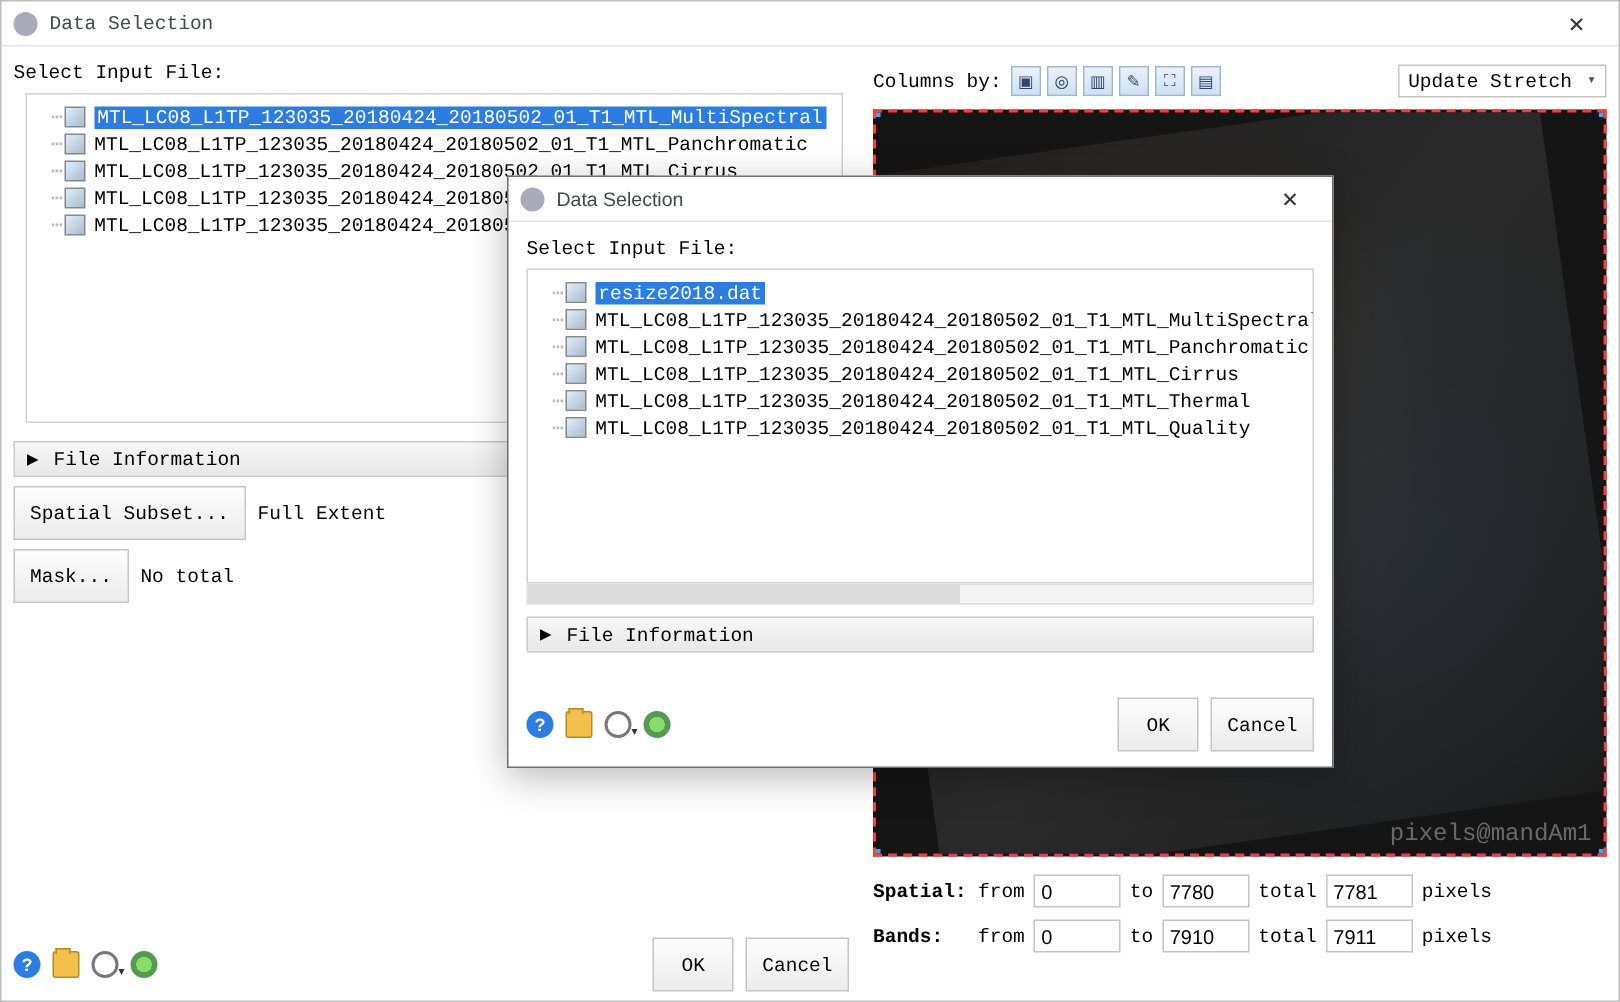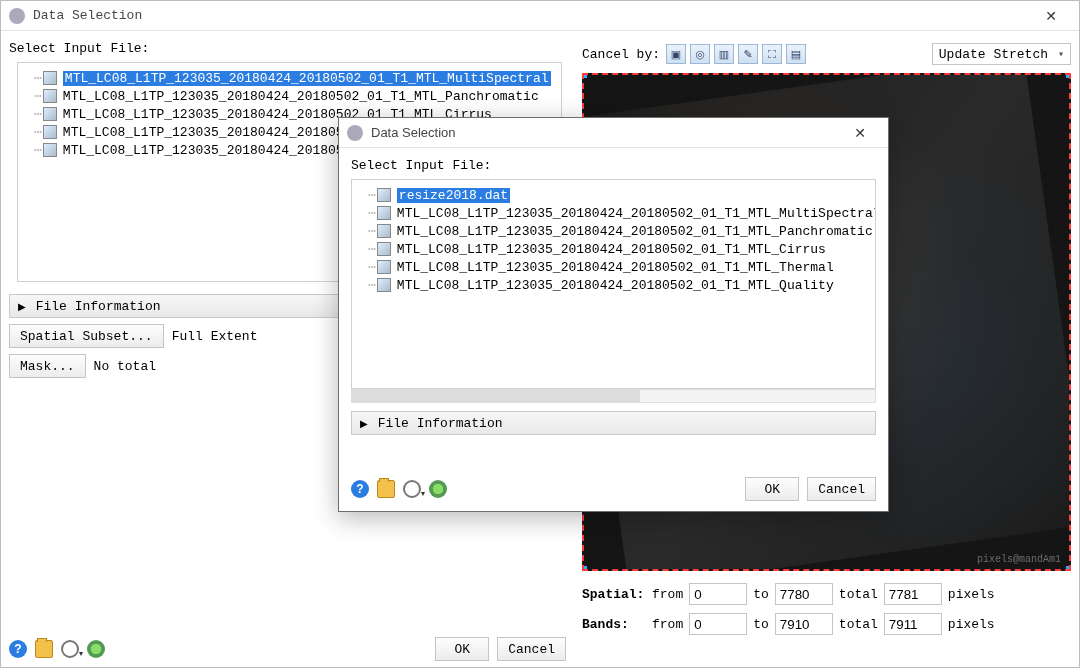--- a/index.html
+++ b/index.html
@@ -21,21 +21,21 @@
 .tree-row { display:flex; align-items:center; height:18px; white-space:nowrap; padding-left:12px; }
 .tree-row .dots { color:#bbb; margin-right:2px; letter-spacing:-1px; }
 .tree-row .file-icon { width:14px; height:14px; border:1px solid #888; background:linear-gradient(135deg,#def,#abc); margin-right:6px; flex:none; }
 .tree-row .txt { }
 .tree-row.selected .txt { background:#2b7de1; color:#fff; padding:0 2px; }
 
 .panel-header { border:1px solid #c9c9c9; background:linear-gradient(#f7f7f7,#e8e8e8); height:24px; display:flex; align-items:center; padding:0 8px; margin-top:12px; }
 .panel-header .arrow { margin-right:10px; font-size:10px; }
 
 .row-btn-val { display:flex; align-items:center; margin-top:6px; }
-.btn { border:1px solid #c4c4c4; background:linear-gradient(#fdfdfd,#ececec); height:24px; padding:0 10px; display:inline-flex; align-items:center; cursor:pointer; }
+.btn { border:1px solid #c4c4c4; background:linear-gradient(#fdfdfd,#ececec); height:36px; padding:0 10px; display:inline-flex; align-items:center; cursor:pointer; }
 .val-label { margin-left:8px; }
 
 
 .outer-bottom { position:absolute; left:8px; right:8px; bottom:6px; display:flex; align-items:center; }
 .iconbar { display:flex; gap:8px; align-items:center; }
 .iconbar .ic { width:18px; height:18px; display:inline-block; }
 .ic-help { border-radius:50%; background:#2b7de1; color:#fff; text-align:center; line-height:18px; font-weight:bold; font-size:12px; }
 .ic-folder { background:#f3c14b; border:1px solid #b88a1e; border-radius:2px; position:relative; }
 .ic-folder::before{content:"";position:absolute;top:-3px;left:1px;width:8px;height:3px;background:#f3c14b;border:1px solid #b88a1e;border-bottom:none;}
 .ic-gear { border:2px solid #777; border-radius:50%; position:relative; }
@@ -50,21 +50,21 @@
 .stretch-select { margin-left:auto; border:1px solid #c4c4c4; background:#fff; height:22px; padding:0 22px 0 6px; position:relative; display:flex; align-items:center; cursor:pointer; min-width:130px; }
 .stretch-select .chev { position:absolute; right:6px; font-size:10px; color:#555; }
 
 .preview { border:2px dashed #ff3a3a; background:#151515; height:498px; position:relative; overflow:hidden; }
 .preview .corner { width:8px; height:8px; background:#2bb0ff; position:absolute; }
 .preview .nw{top:-5px;left:-5px}.preview .ne{top:-5px;right:-5px}.preview .sw{bottom:-5px;left:-5px}.preview .se{bottom:-5px;right:-5px}
 .preview .sat { position:absolute; inset:10px; background:
   radial-gradient(circle at 30% 40%, rgba(90,70,50,0.5), transparent 55%),
   radial-gradient(circle at 70% 60%, rgba(40,50,60,0.6), transparent 50%),
   linear-gradient(135deg,#1b1b1b,#2a2a2a,#1b1b1b); transform:rotate(-8deg); }
-.preview .wm { position:absolute; right:8px; bottom:4px; color:#bdbdbd; font-size:10px; opacity:.5; }
+.preview .wm { position:absolute; right:8px; bottom:4px; color:#bdbdbd; font-size:16px; opacity:.5; }
 
 .dims { margin-top:12px; }
 .dim-row { display:flex; align-items:center; gap:6px; margin-bottom:8px; }
 .dim-row .k { font-weight:bold; min-width:64px; }
 .dim-row input { border:1px solid #c4c4c4; width:58px; height:22px; padding:0 4px; background:#fff; }
 
 
 .modal { position:absolute; top:117px; left:338px; width:551px; height:395px; background:#fff; border:1px solid #6d6d6d; box-shadow:0 6px 24px rgba(0,0,0,0.28); }
 .modal .titlebar { border-bottom:1px solid #e4e4e4; }
 .modal-body { padding:6px 12px 0 12px; }
@@ -145,21 +145,21 @@
       </div>
       <div style="margin-left:auto;display:flex;gap:8px;">
         <span class="btn mono" style="min-width:54px;justify-content:center">OK</span>
         <span class="btn mono" style="min-width:54px;justify-content:center">Cancel</span>
       </div>
     </div>
   </div>
 
   <div class="right-panel">
     <div class="right-top">
-      <span class="lbl mono">Cancel by:</span>
+      <span class="lbl mono">Columns by:</span>
       <span class="toolbtn">▣</span>
       <span class="toolbtn">◎</span>
       <span class="toolbtn">▥</span>
       <span class="toolbtn">✎</span>
       <span class="toolbtn">⛶</span>
       <span class="toolbtn">▤</span>
       <div class="stretch-select mono">
         <span>Update Stretch</span>
         <span class="chev">▾</span>
       </div>

